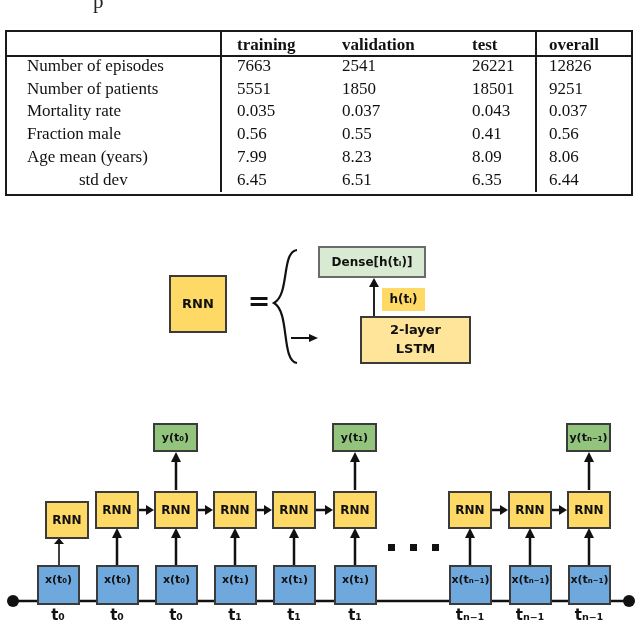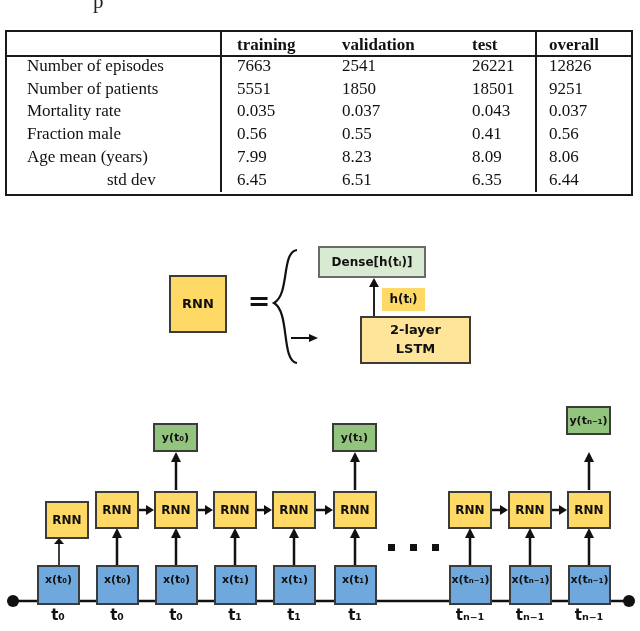--- a/index.html
+++ b/index.html
@@ -11,21 +11,21 @@
   #caption-frag{left:93px;top:-11px;font-family:"Liberation Serif",serif;font-size:21px;color:#222;}
 
   
   #stats-table{left:5px;top:30px;width:628px;height:166px;border:2px solid var(--table-line);
                box-sizing:border-box;font-family:"Liberation Serif",serif;font-size:17px;
                display:grid;grid-template-columns:215px 105px 130px 80px 94px;
                grid-auto-rows:22.8px;}
   #stats-table .cell{white-space:nowrap;overflow:visible;line-height:22.8px;padding-left:15px;box-sizing:border-box;}
   #stats-table .hdr{font-weight:bold;line-height:25px;height:25px;border-bottom:2px solid var(--table-line);}
   #stats-table .lbl{padding-left:20px;}
-  #stats-table .lbl.indent{padding-left:100px;}
+  #stats-table .lbl.indent{padding-left:72px;}
   #stats-table .colsep-r{border-right:2px solid var(--table-line);}
   #stats-table .overall-cell{padding-left:12px;}
 
   
   .dbox{box-sizing:border-box;text-align:center;font-weight:bold;color:#101010;}
   .rnn-box{background:var(--box-yellow);border:2px solid var(--border-dark);
            width:44px;height:38px;line-height:34px;font-size:12px;}
   .x-box{background:var(--box-blue);border:2px solid var(--border-dark);
          width:43px;height:40px;line-height:26px;font-size:11px;}
   .y-box{background:var(--box-green);border:2px solid var(--border-dark);
@@ -175,21 +175,21 @@
 
     <g fill="#111">
       <rect x="388" y="134" width="7" height="7"></rect>
       <rect x="410" y="134" width="7" height="7"></rect>
       <rect x="432" y="134" width="7" height="7"></rect>
     </g>
   </svg>
 
   <div class="abs dbox y-box" style="left:153px;top:423px;">y(t₀)</div>
   <div class="abs dbox y-box" style="left:332px;top:423px;">y(t₁)</div>
-  <div class="abs dbox y-box" style="left:566px;top:406px;">y(tₙ₋₁)</div>
+  <div class="abs dbox y-box" style="left:566px;top:423px;">y(tₙ₋₁)</div>
 
   <div class="abs dbox rnn-box" style="left:45px;top:501px;">RNN</div>
   <div class="abs dbox rnn-box" style="left:95px;top:491px;">RNN</div>
   <div class="abs dbox rnn-box" style="left:154px;top:491px;">RNN</div>
   <div class="abs dbox rnn-box" style="left:213px;top:491px;">RNN</div>
   <div class="abs dbox rnn-box" style="left:272px;top:491px;">RNN</div>
   <div class="abs dbox rnn-box" style="left:333px;top:491px;">RNN</div>
   <div class="abs dbox rnn-box" style="left:448px;top:491px;">RNN</div>
   <div class="abs dbox rnn-box" style="left:508px;top:491px;">RNN</div>
   <div class="abs dbox rnn-box" style="left:567px;top:491px;">RNN</div>

